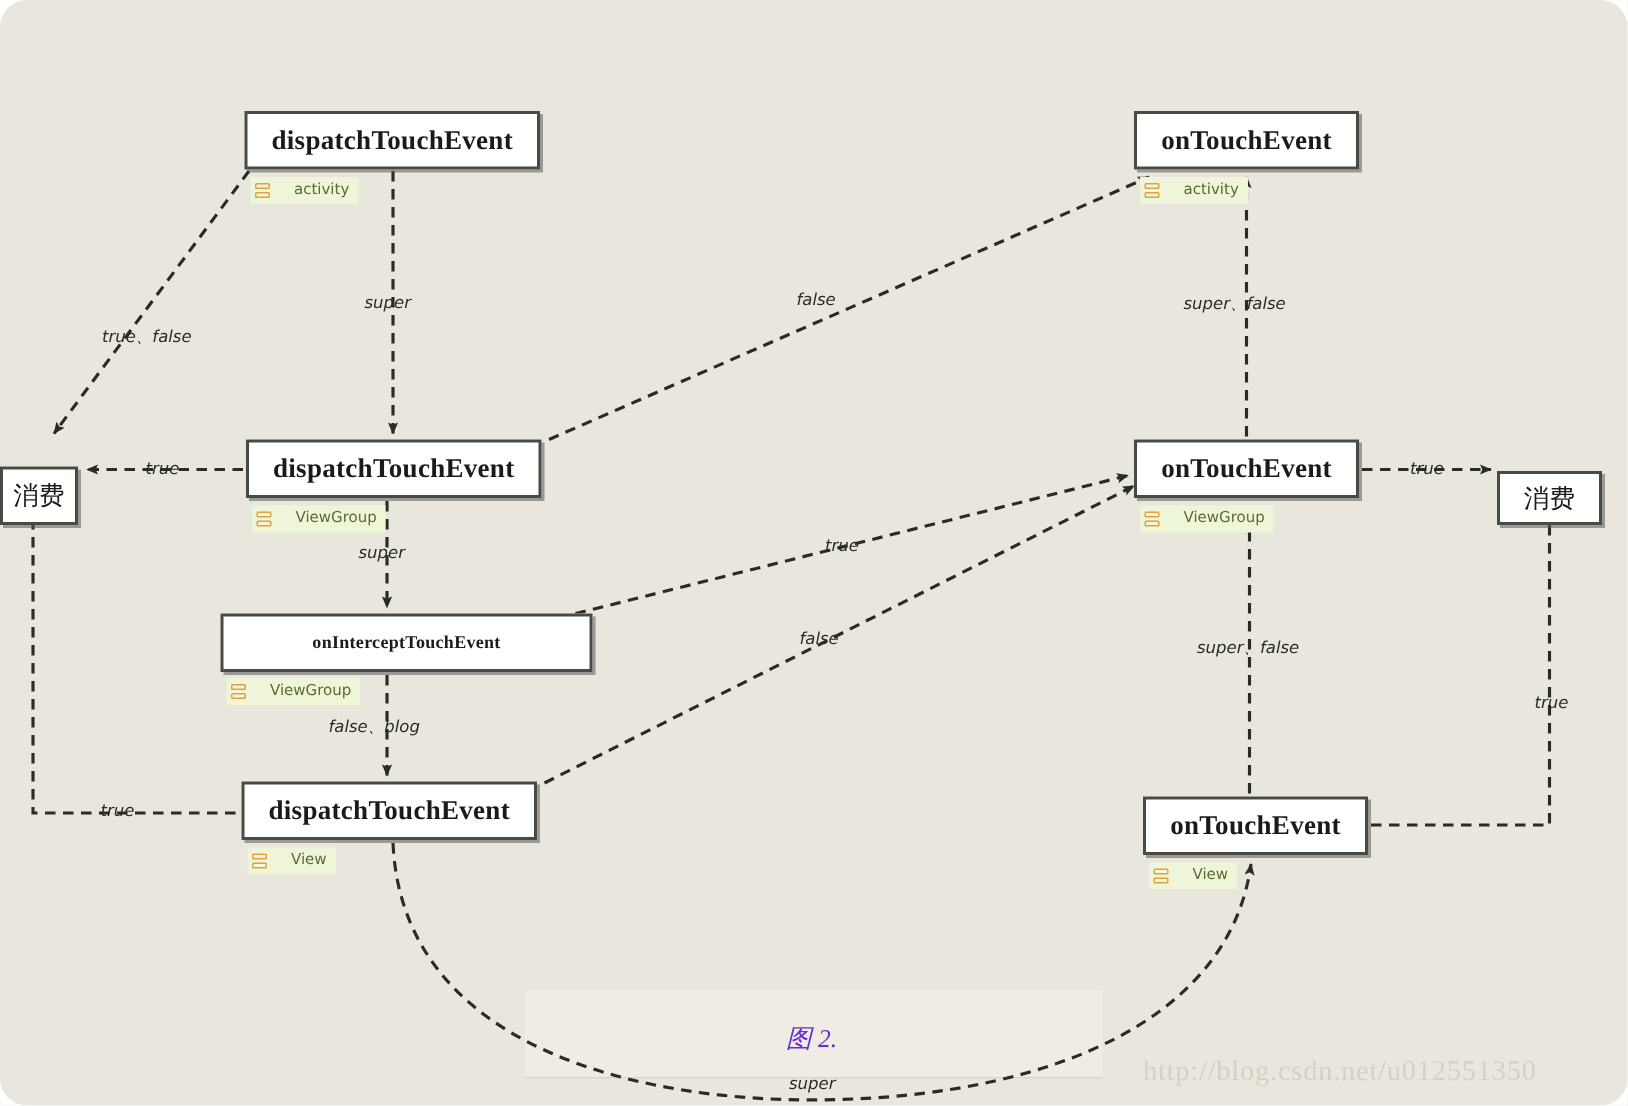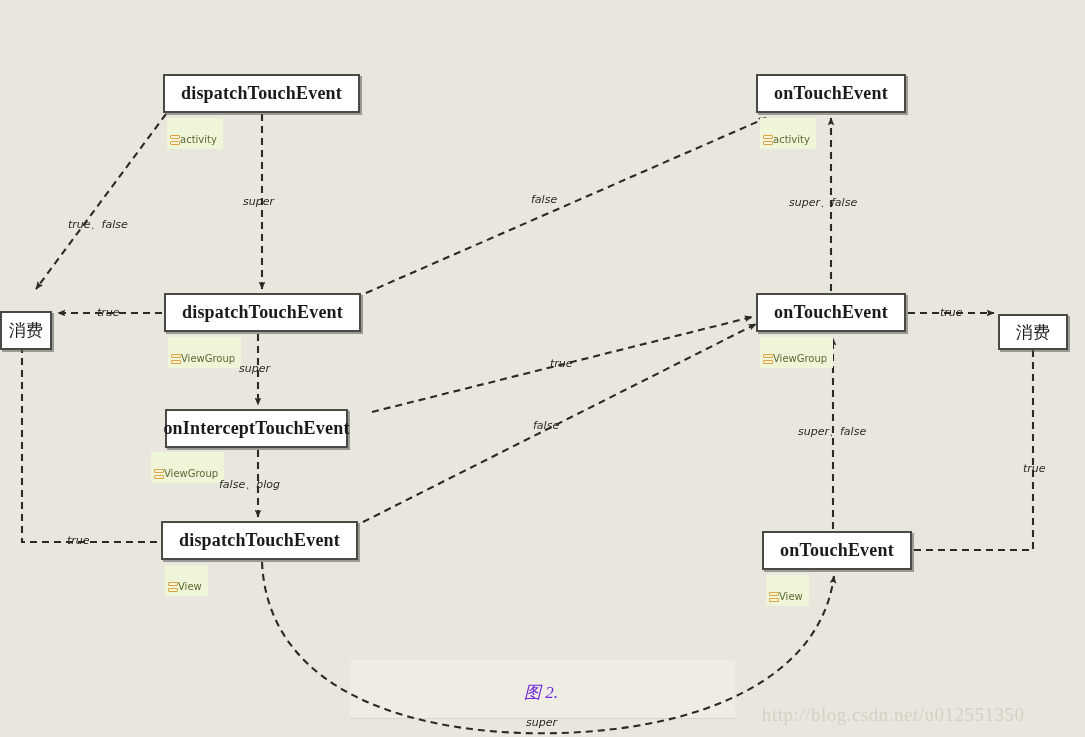--- a/index.html
+++ b/index.html
@@ -7,20 +7,21 @@
     padding: 0;
     background: #ffffff;
   }
   #canvas {
     position: relative;
     width: 1085px;
     height: 737px;
     background: #e9e7dd;
     overflow: hidden;
     font-family: "Liberation Serif", "DejaVu Serif", serif;
+    border-radius: 18px;
   }
 
   
   .caption-band {
     position: absolute;
     left: 350px;
     top: 660px;
     width: 385px;
     height: 58px;
     background: #eeece3;
@@ -51,24 +52,24 @@
   }
 
   
   .badge {
     position: absolute;
     background: #eff5d8;
     color: #5a6a33;
     font-family: "DejaVu Sans", "Liberation Sans", sans-serif;
     font-size: 10px;
     line-height: 12px;
-    padding: 16px 6px 3px 3px;
+    padding: 3px 6px 3px 3px;
     display: flex;
     align-items: center;
-    gap: 0;
+    gap: 16px;
     white-space: nowrap;
     z-index: 6;
   }
   .badge .bicon {
     display: inline-block;
     width: 10px;
     height: 11px;
     position: relative;
     flex: 0 0 auto;
   }
@@ -200,21 +201,21 @@
 
   <div class="node" style="left:756px; top:293px; width:150px; height:39px; font-size:18px;">onTouchEvent</div>
   <div class="badge" style="left:760px; top:337px;">
     <span class="bicon">
         <i></i>
         <i></i>
       </span>
     <span>ViewGroup</span>
   </div>
 
-  <div class="node" style="left:165px; top:409px; width:183px; height:39px; font-size:18px;">onInterceptTouchEvent</div>
+  <div class="node" style="left:147px; top:409px; width:248px; height:39px; font-size:12px;">onInterceptTouchEvent</div>
   <div class="badge" style="left:151px; top:452px;">
     <span class="bicon">
         <i></i>
         <i></i>
       </span>
     <span>ViewGroup</span>
   </div>
 
   <div class="node" style="left:161px; top:521px; width:197px; height:39px; font-size:18px;">dispatchTouchEvent</div>
   <div class="badge" style="left:165px; top:565px;">

